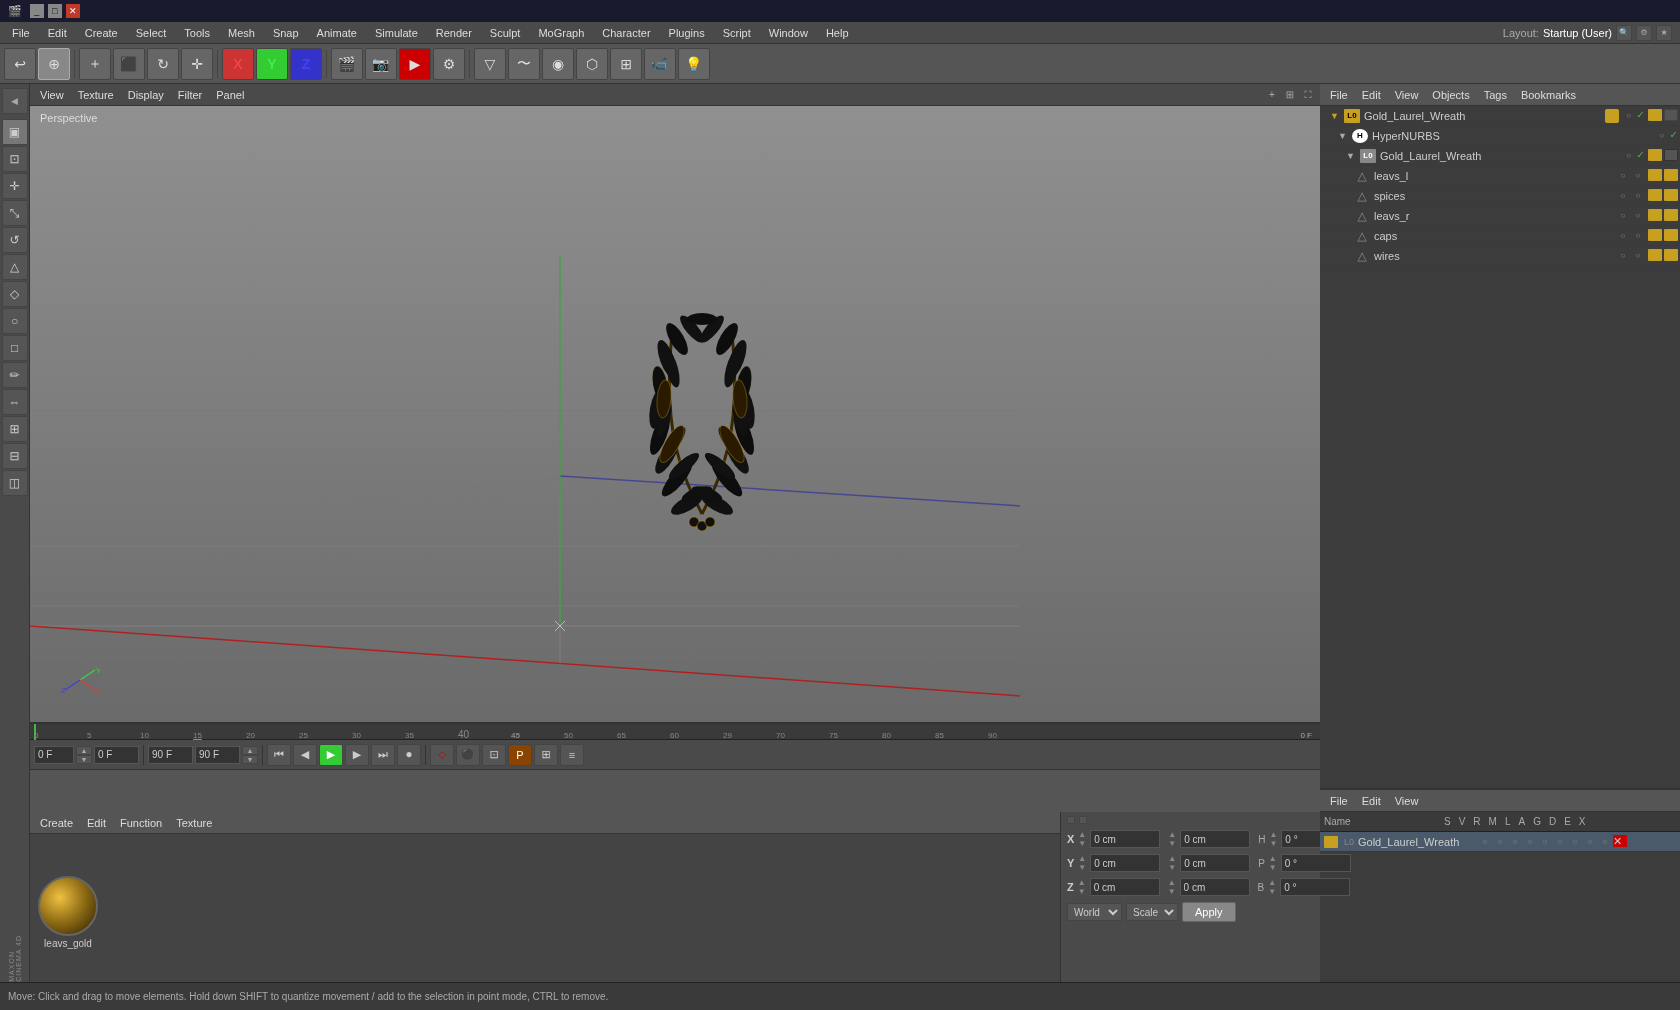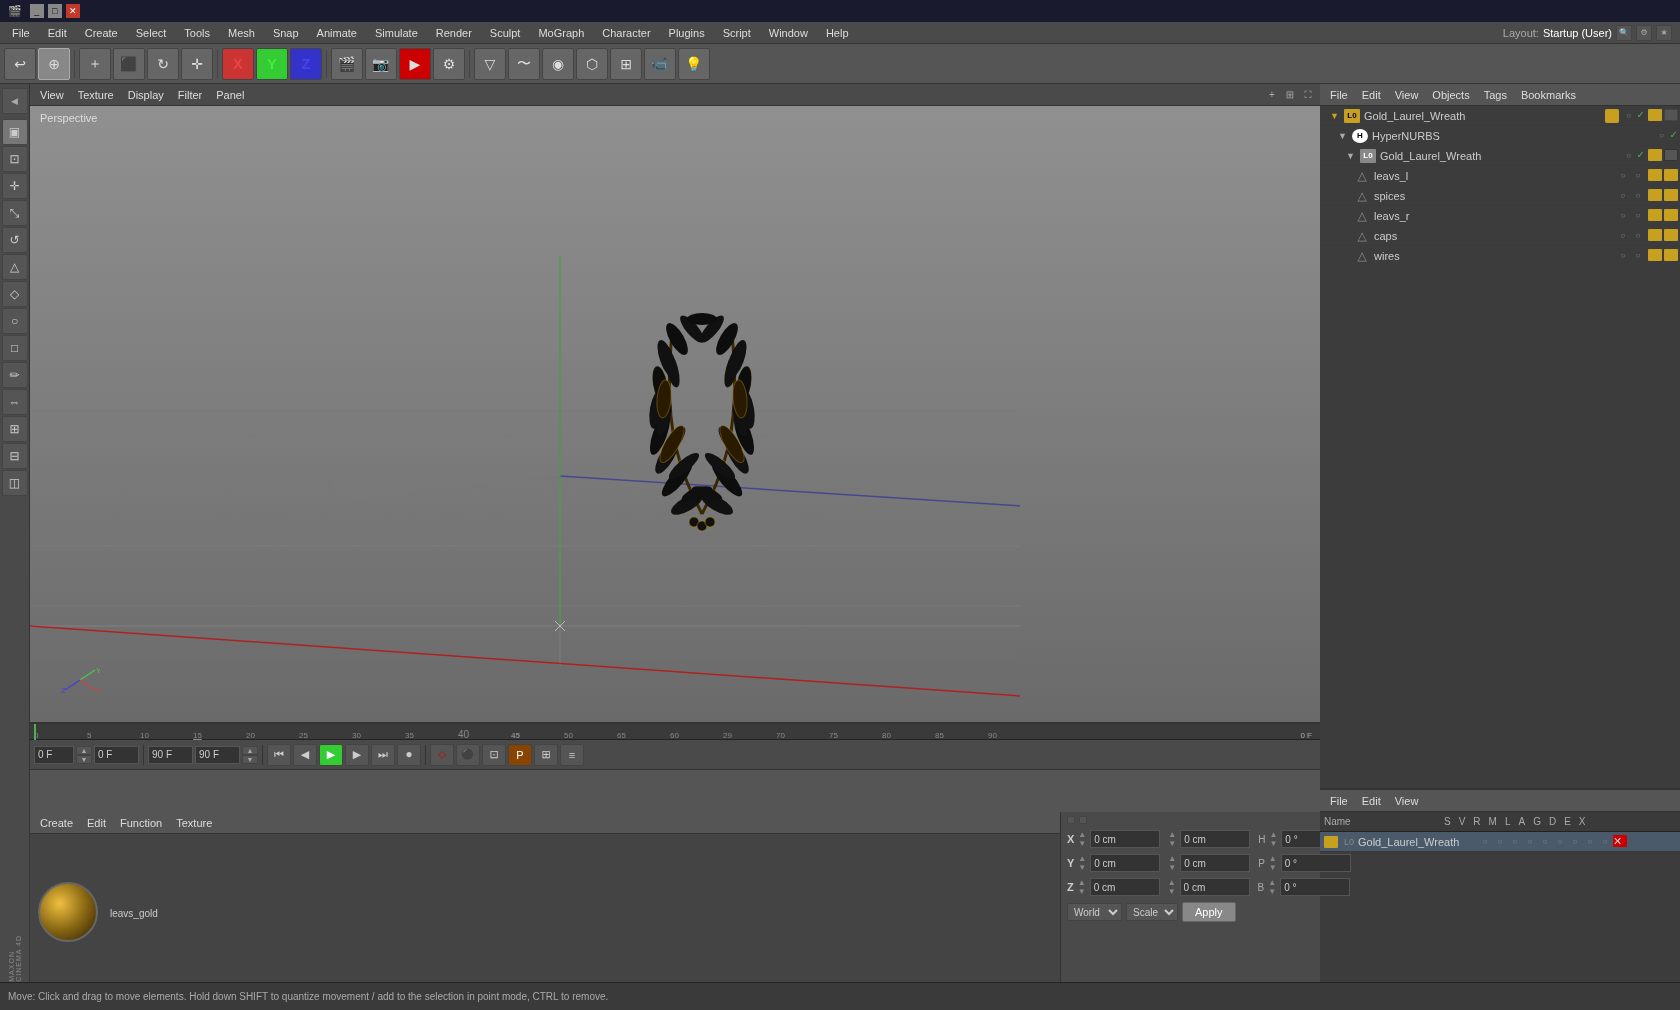--- a/index.html
+++ b/index.html
@@ -317,21 +317,21 @@
       display: flex;
       align-items: flex-end;
       justify-content: center;
     }
     .mat-label {
       font-size: 10px;
       color: #ccc;
       text-align: center;
       margin-top: 2px;
     }
-    .mat-item { display: flex; flex-direction: row; align-items: center; gap: 12px; }
+    .mat-item { display: flex; flex-direction: column; align-items: center; }
     .coord-row {
       display: flex;
       align-items: center;
       height: 22px;
       gap: 4px;
       margin-bottom: 2px;
     }
     .coord-label {
       width: 16px;
       font-size: 11px;

